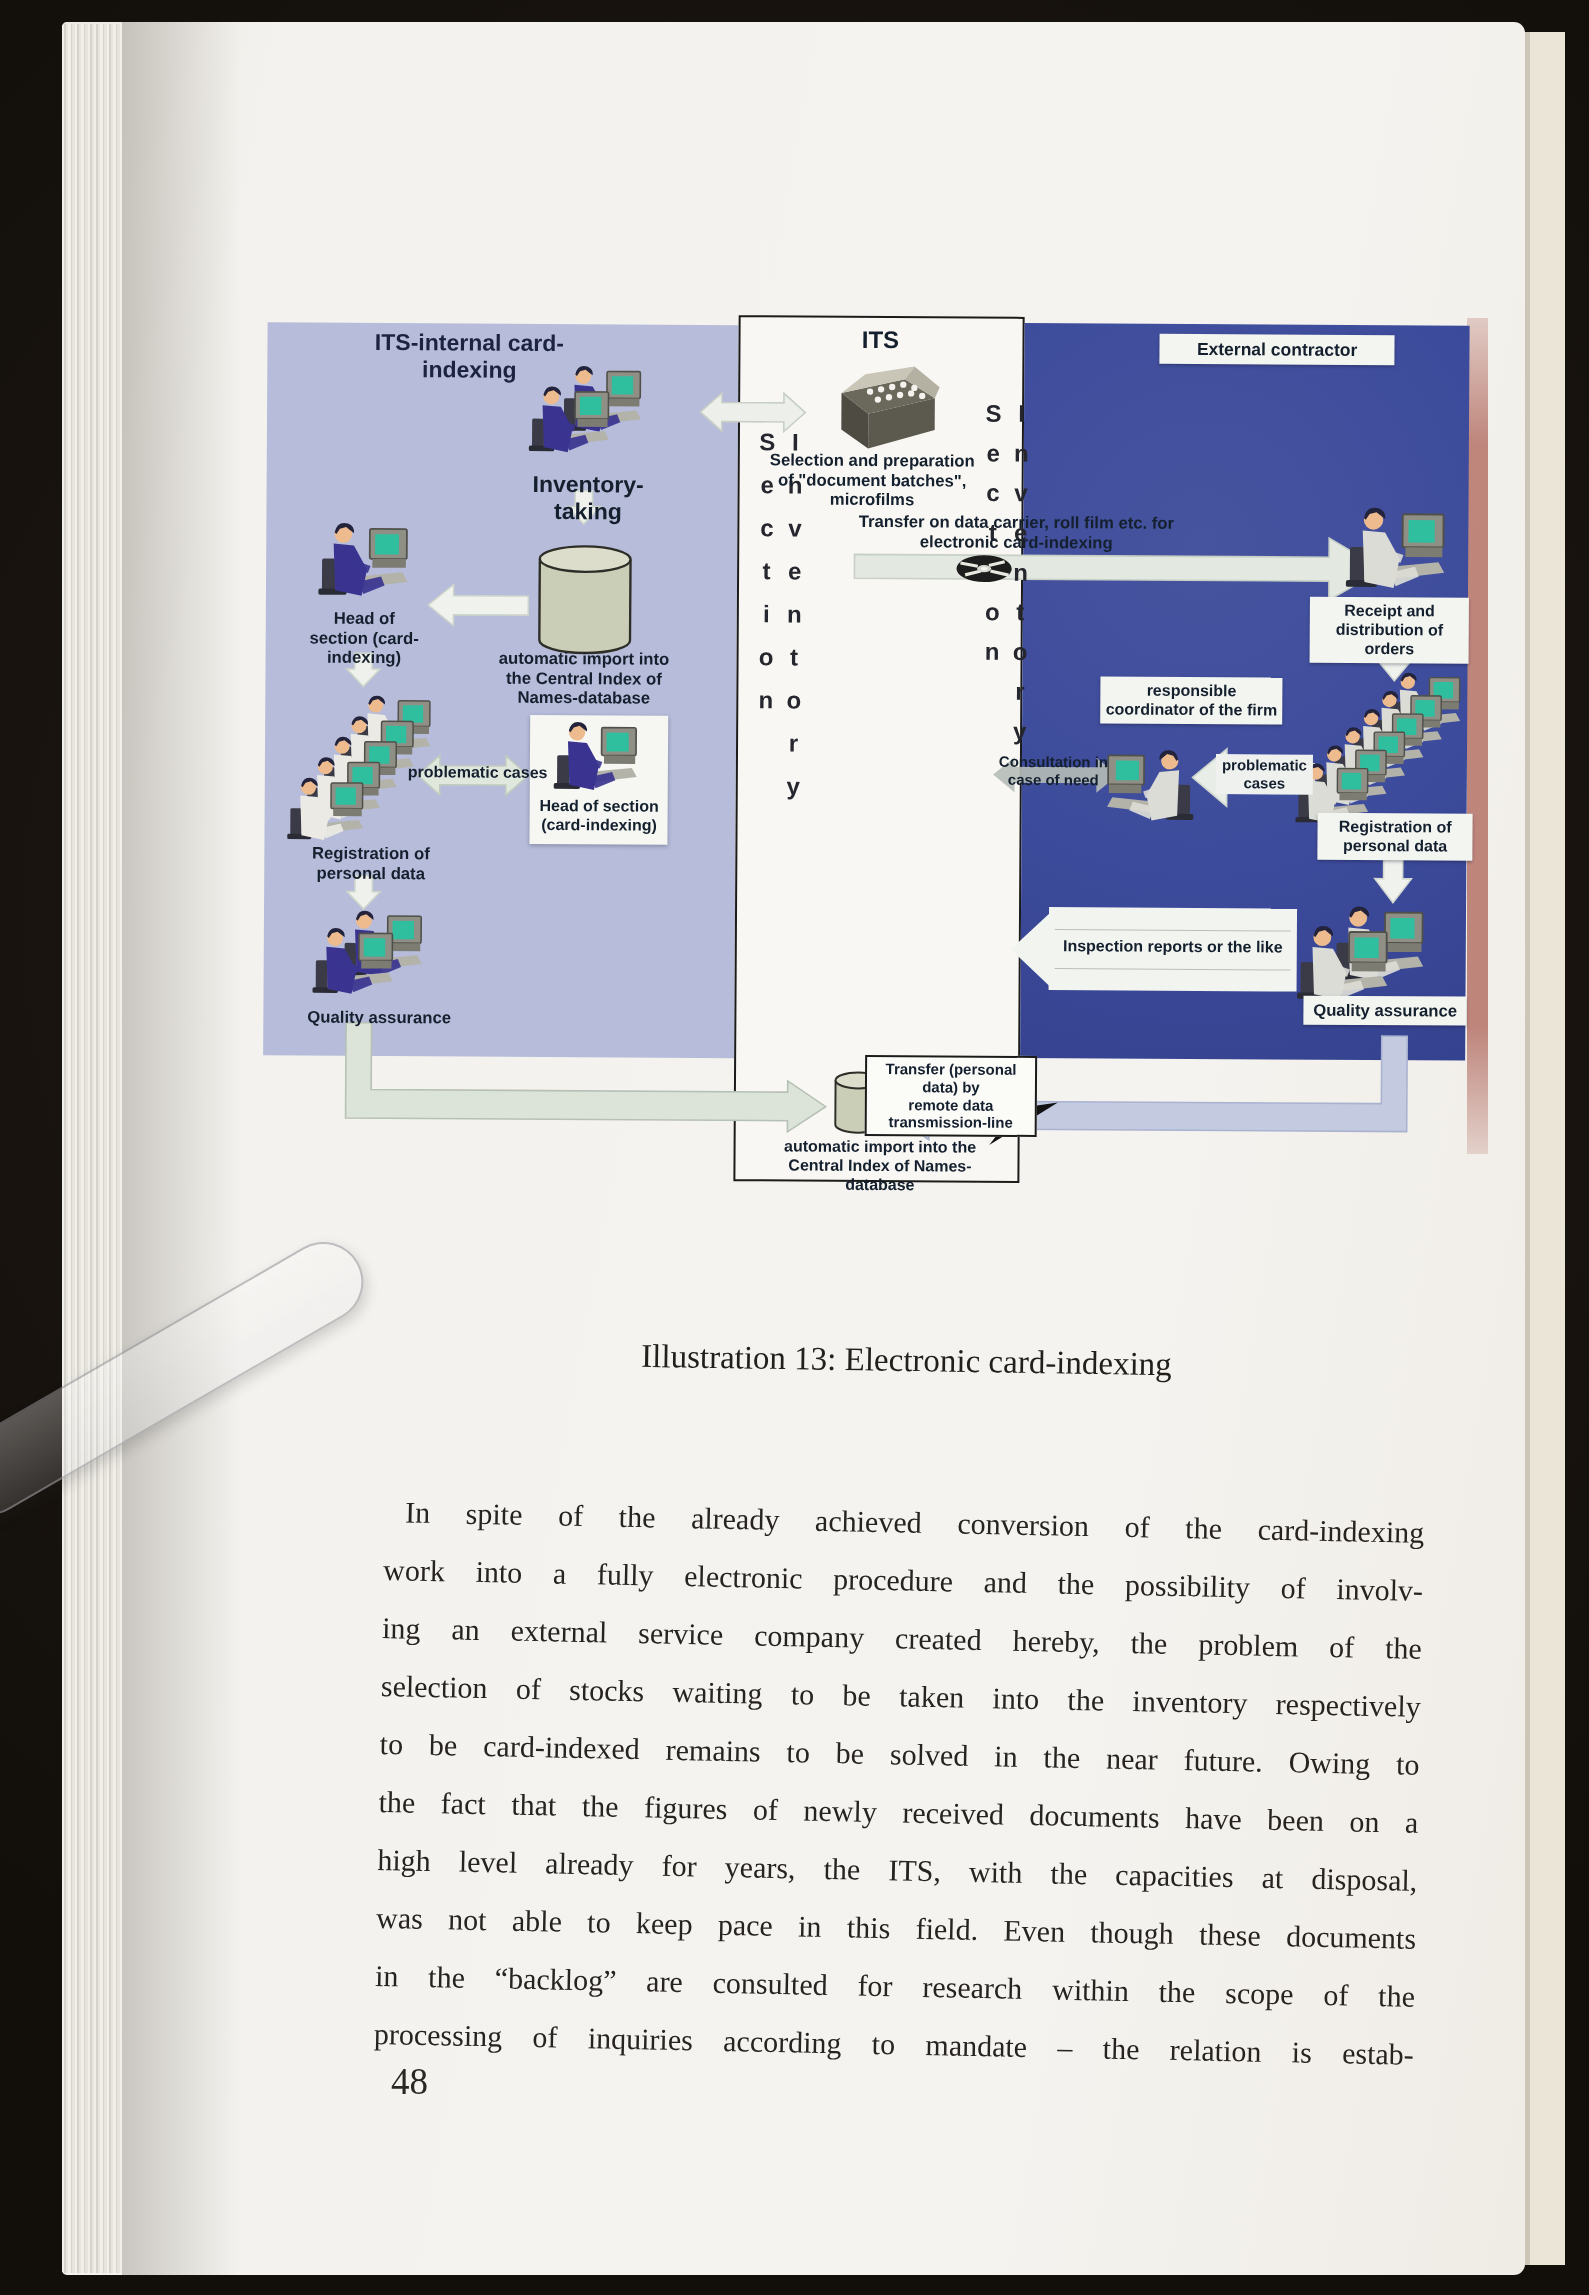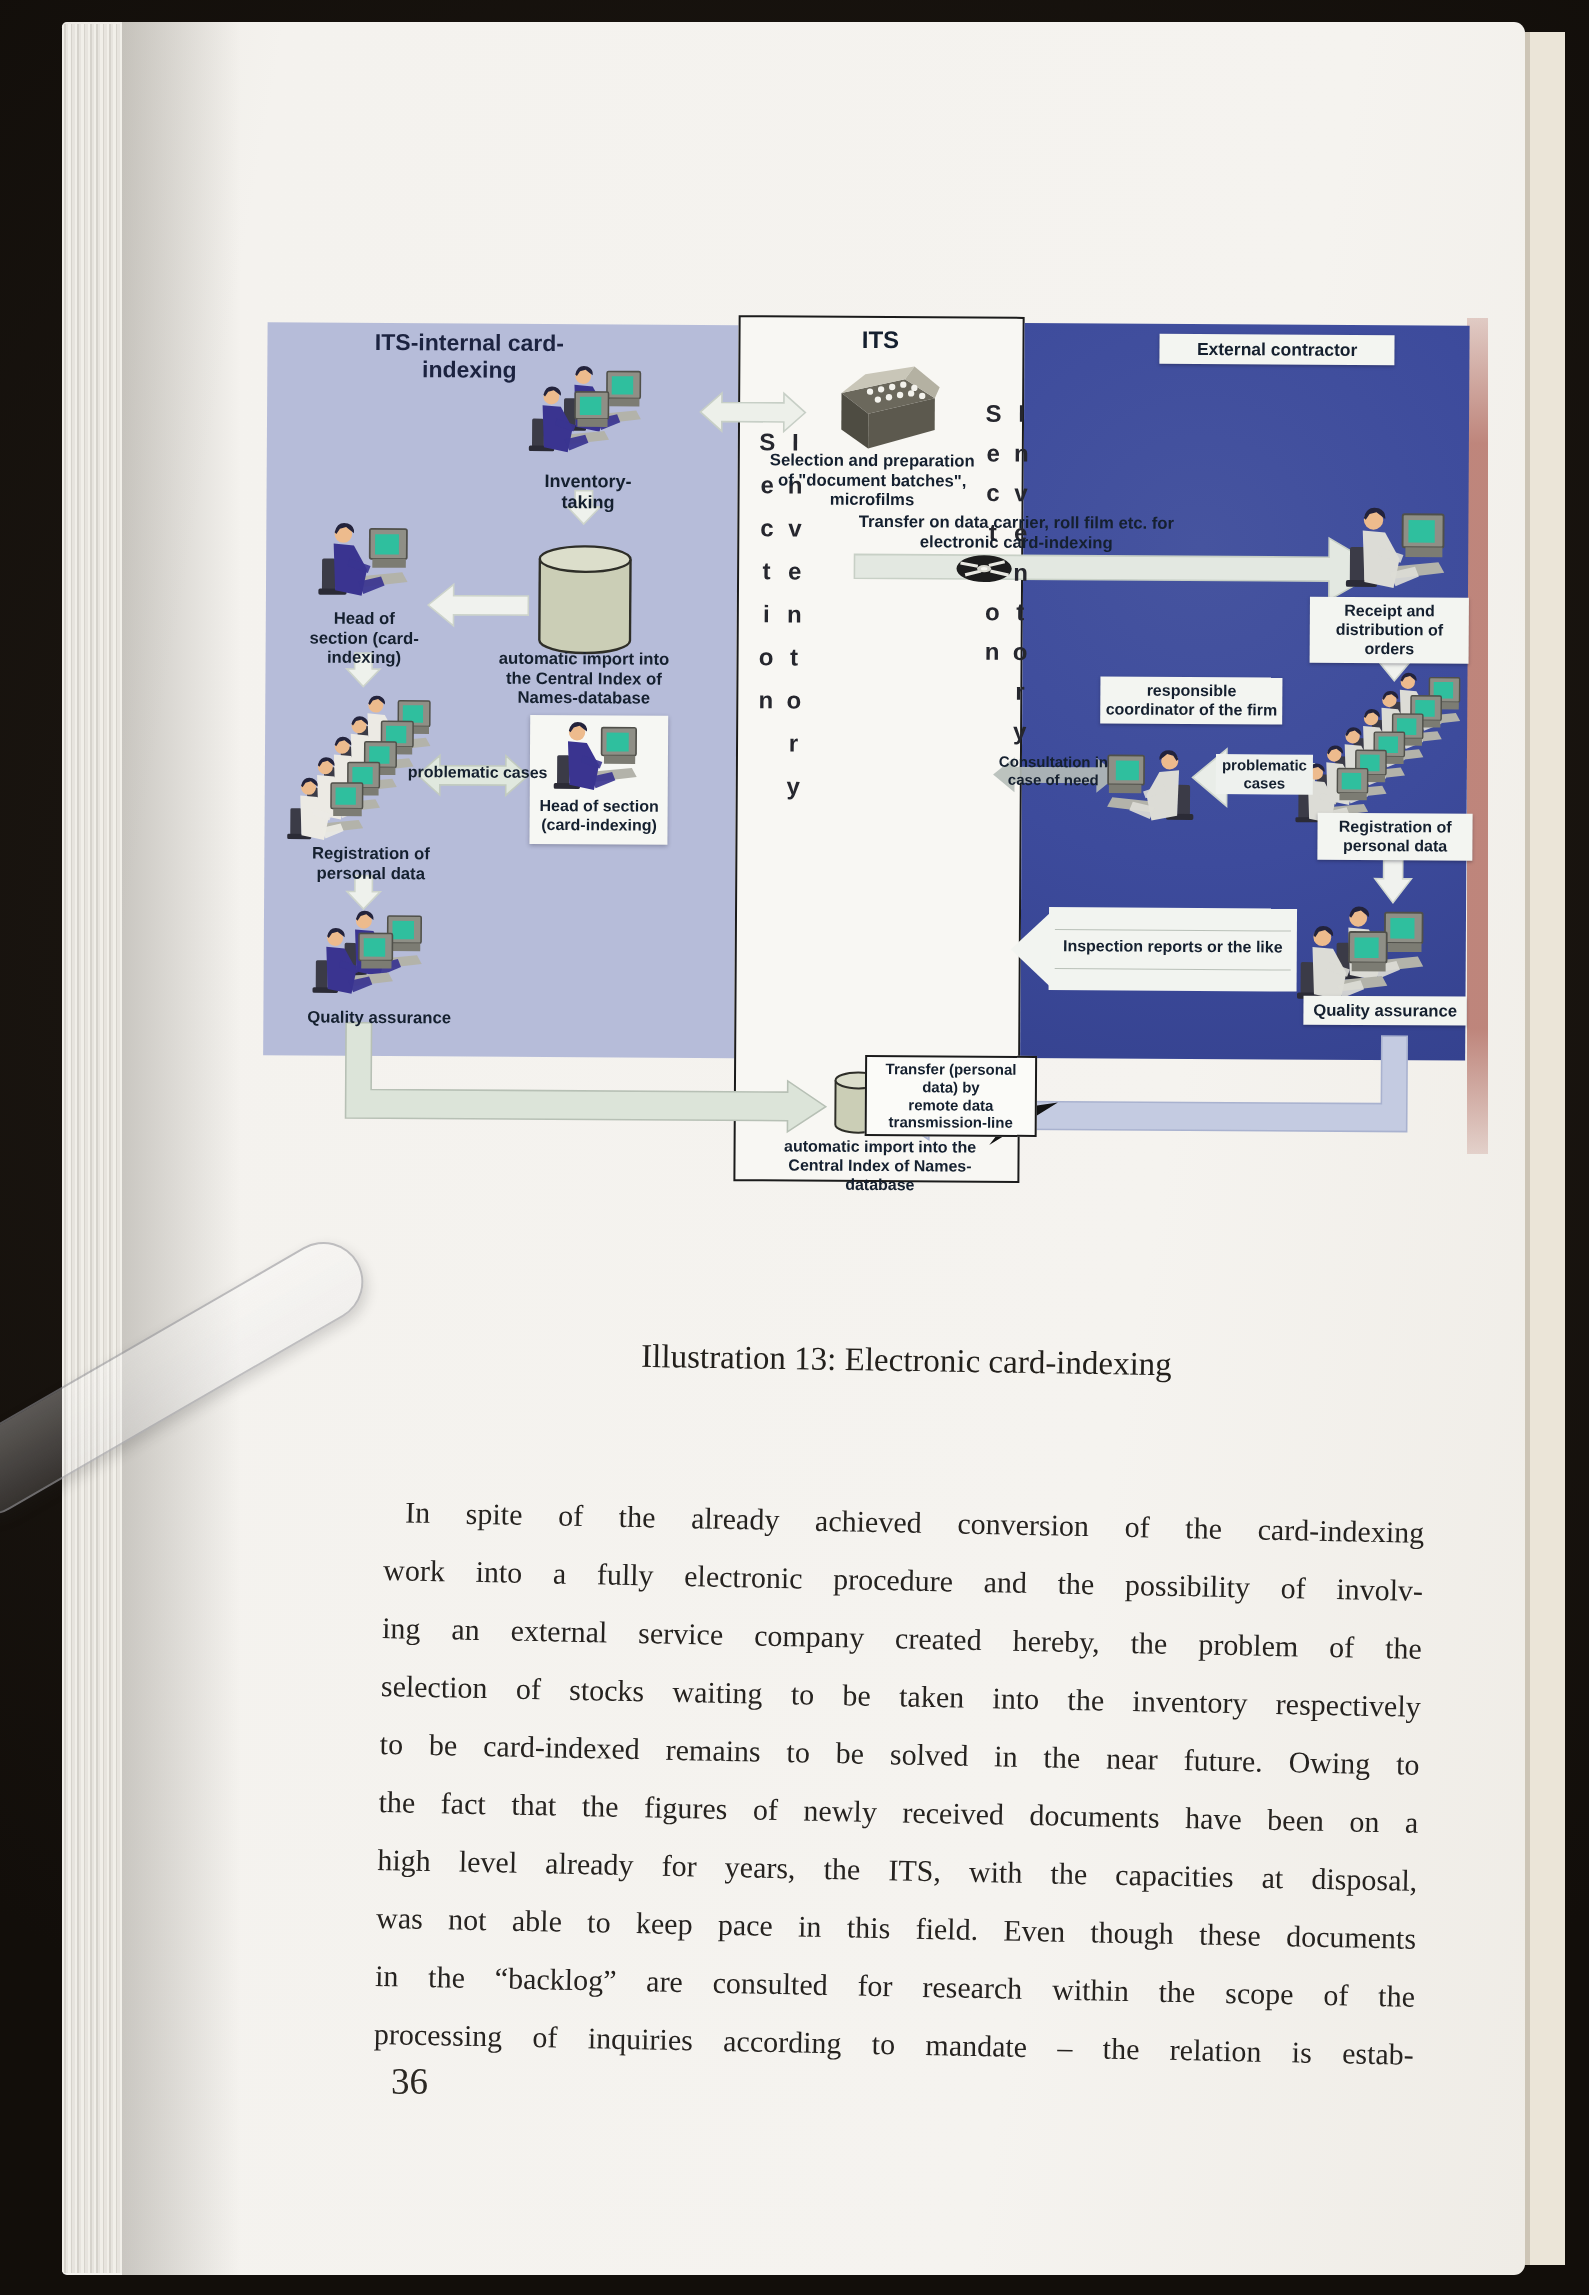--- a/index.html
+++ b/index.html
@@ -98,21 +98,21 @@
       <polygon points="1408,680 1432,680 1432,704 1443,704 1420,734 1397,704 1408,704" fill="#f0f2ee" stroke="#d2d8d0" stroke-width="2"></polygon>
       <path d="M872,1014 L954,974 L934,998 L1000,988 L914,1042 L938,1010 Z" fill="#131313"></path>
     </svg>
 
     <div class="abs lbl" style="left:79px;top:16px;width:246px;font-size:23px;color:#1c2340">ITS-internal card-indexing</div>
 
     <svg class="abs icon person" style="left:258px;top:49px" width="127" height="105" viewBox="0 0 160 132">
       <use href="#pcp" x="40" y="0" width="110" height="95"></use>
       <use href="#pcp" x="0" y="26" width="110" height="95"></use>
     </svg>
-    <div class="abs lbl" style="left:254px;top:157px;width:135px;font-size:18px">Inventory-taking</div>
+    <div class="abs lbl" style="left:254px;top:157px;width:135px;font-size:23px">Inventory-taking</div>
 
     <svg class="abs icon" style="left:272px;top:229px" width="94" height="113" viewBox="0 0 118 142">
       <path d="M2,20 V122 a57,16 0 0 0 114,0 V20" fill="#cbceb6" stroke="#2e2e28" stroke-width="3"></path>
       <ellipse cx="59" cy="20" rx="57" ry="16" fill="#dcdecb" stroke="#2e2e28" stroke-width="3"></ellipse>
     </svg>
     <div class="abs lbl" style="left:224px;top:335px;width:189px;font-size:16.7px">automatic import into the Central Index of Names-database</div>
 
     <svg class="abs icon person" style="left:48px;top:207px" width="97" height="84" viewBox="0 0 110 95">
         <use href="#pcp"></use>
       </svg>
@@ -240,17 +240,17 @@
       <div class="tline">ing an external service company created hereby, the problem of the</div>
       <div class="tline">selection of stocks waiting to be taken into the inventory respectively</div>
       <div class="tline">to be card-indexed remains to be solved in the near future. Owing to</div>
       <div class="tline">the fact that the figures of newly received documents have been on a</div>
       <div class="tline">high level already for years, the ITS, with the capacities at disposal,</div>
       <div class="tline">was not able to keep pace in this field. Even though these documents</div>
       <div class="tline">in the “backlog” are consulted for research within the scope of the</div>
       <div class="tline">processing of inquiries according to mandate – the relation is estab-</div>
     </div>
 
-  <div id="pagenum" class="abs">36</div>
+  <div id="pagenum" class="abs">48</div>
 
   <div id="bookmark"></div>
 </div>
 
 
 </body></html>

